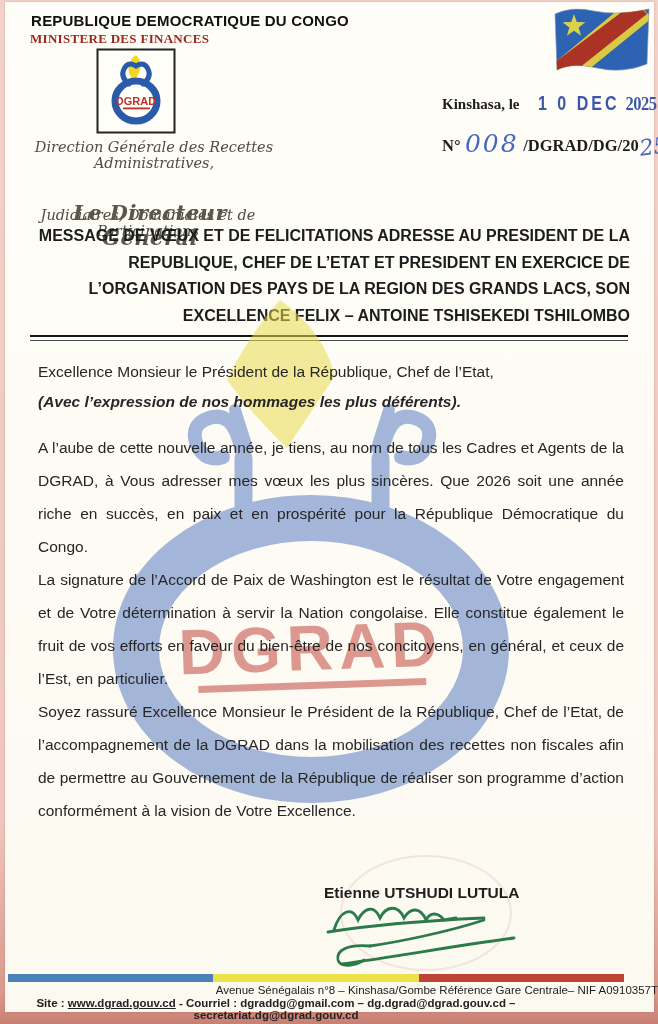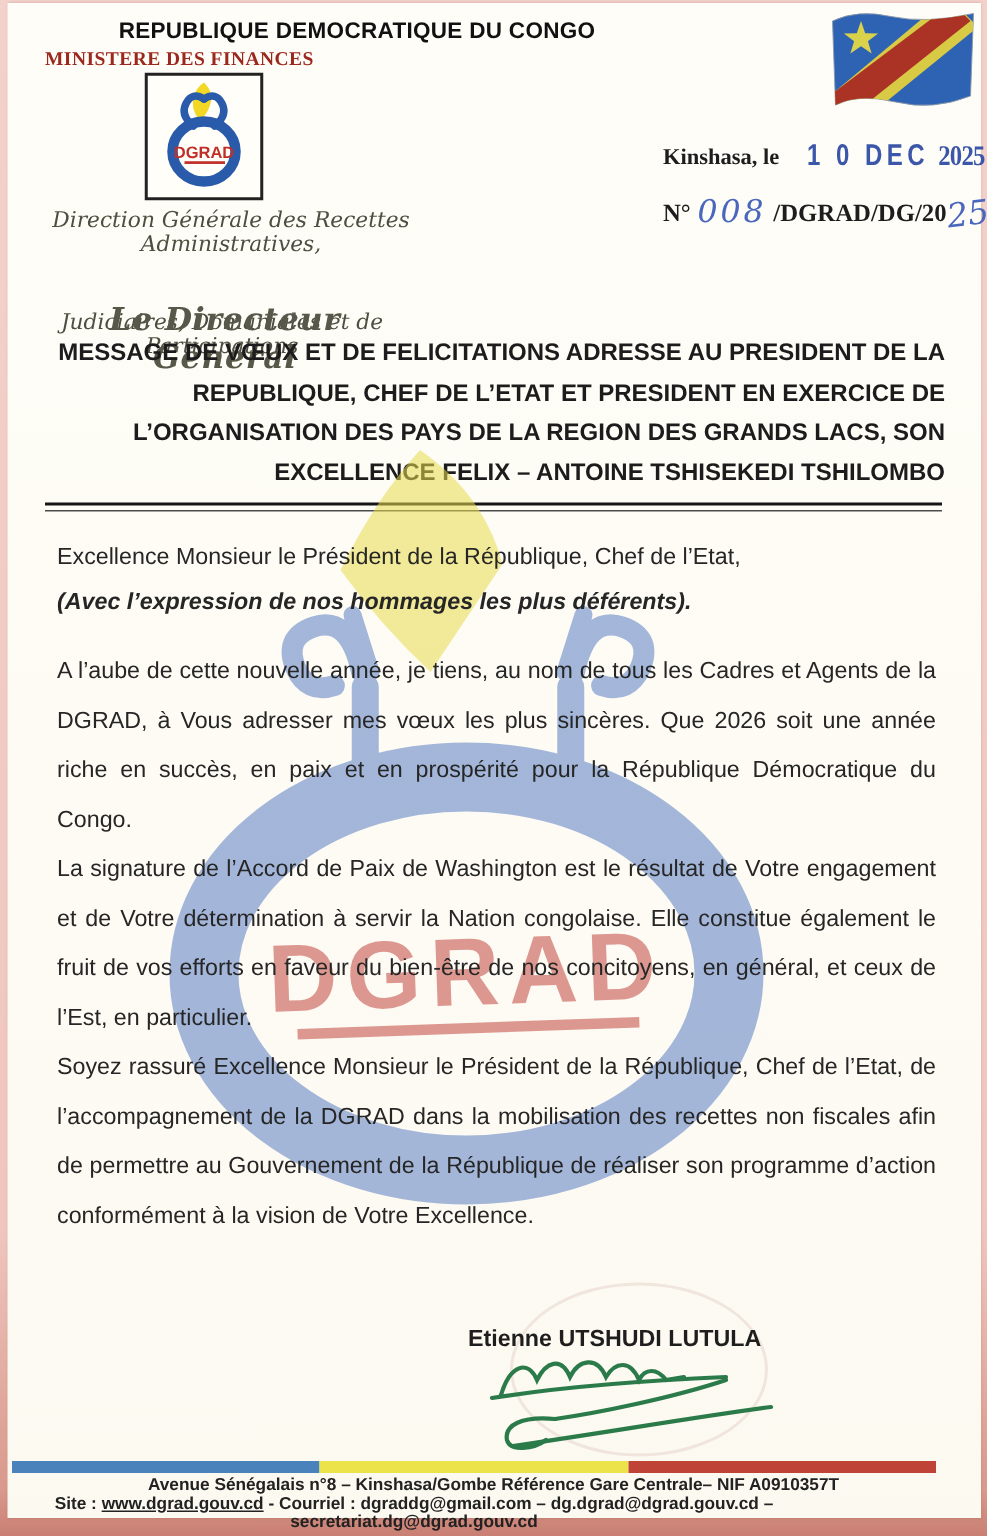--- a/index.html
+++ b/index.html
@@ -5,21 +5,21 @@
   html,body{margin:0;padding:0;}
   .screen{position:relative;width:658px;height:1024px;overflow:hidden;
     background:linear-gradient(180deg,#f3d2cb 0%,#efc6be 80%,#d9998c 97%,#c97f73 100%);
     font-family:"Liberation Sans",sans-serif;}
   .page{position:absolute;left:5px;top:2px;width:649px;height:1010px;
     background:linear-gradient(180deg,#fefdf8 0%,#fdfbf3 60%,#fcf9f1 100%);
     box-shadow:0 0 2px rgba(150,80,70,.35);}
   .abs{position:absolute;}
   
   .country{left:30px;top:12px;width:320px;text-align:center;font-weight:bold;
-    font-size:15px;letter-spacing:.2px;color:#111;margin-left:48px;}
+    font-size:15px;letter-spacing:.2px;color:#111;}
   .ministry{left:30px;top:31px;width:300px;text-align:left;font-weight:bold;
     font-family:"Liberation Serif",serif;font-size:13px;color:#9c271c;letter-spacing:.3px;}
   .logo{left:96px;top:48px;}
   .script1{left:2px;top:139px;width:304px;text-align:center;
     font-family:"DejaVu Serif",serif;font-style:italic;font-size:14.5px;color:#4e4e40;}
   .script2{left:2px;top:163px;width:292px;text-align:center;
     font-family:"DejaVu Serif",serif;font-style:italic;font-size:14.5px;color:#4e4e40;margin-top:44px;}
   .director{left:28px;top:188px;width:244px;text-align:center;
     font-family:"DejaVu Serif",serif;font-style:italic;font-weight:bold;
     font-size:21px;color:#58584a;letter-spacing:.5px;margin-top:12px;}
@@ -27,48 +27,48 @@
   .flag{left:552px;top:6px;}
   .dateline{left:442px;top:94px;white-space:nowrap;}
   .dateline .lbl{font-family:"Liberation Serif",serif;font-weight:bold;font-size:15px;color:#1d1d1d;margin-top:30px;}
   .stamp{display:inline-block;color:#3c57aa;font-weight:bold;margin-left:14px;}
   .stamp .d{font-size:16px;letter-spacing:3px;display:inline-block;transform:scaleY(1.25);}
   .stamp .y{font-family:"Liberation Serif",serif;font-size:16.5px;font-weight:bold;
     display:inline-block;transform:scaleY(1.15);margin-left:6px;letter-spacing:-.5px;}
   .refline{left:442px;top:128px;white-space:nowrap;}
   .refline .sr{font-family:"Liberation Serif",serif;font-weight:bold;font-size:16.5px;color:#1d1d1d;}
   .hand{font-family:"DejaVu Serif",serif;font-style:italic;color:#4a67bd;}
-  .ref-num{font-size:21px;letter-spacing:2px;display:inline-block;transform:translateY(1px);}
+  .ref-num{font-size:25px;letter-spacing:2px;display:inline-block;transform:translateY(1px);}
   .ref-year{font-size:22px;display:inline-block;transform:rotate(-7deg) translateY(3px);}
   
   .title{left:28px;top:223px;width:602px;text-align:right;font-weight:bold;
     font-size:16px;line-height:26.5px;color:#1c1c1c;}
   .rule{left:30px;top:335px;width:598px;height:3px;
     border-top:2.5px solid #151515;border-bottom:1.5px solid #4a4a4a;}
   
   .wm{left:85px;top:298px;opacity:.55;z-index:1;}
   .stamp-circle{left:340px;top:855px;width:168px;height:112px;border-radius:50%;
     border:2px solid rgba(190,140,125,.18);z-index:1;}
   
   .letter{left:38px;top:357px;width:586px;z-index:2;color:#262626;font-size:15.5px;}
   .sal{line-height:30px;}
   .note{line-height:30px;font-weight:bold;font-style:italic;}
   .para{margin:0;margin-top:14px;text-align:justify;line-height:33px;}
   .para + .para{margin-top:0;}
   
   .fait{left:330px;top:838px;white-space:nowrap;z-index:2;font-size:15.5px;color:#262626;}
-  .name{left:312px;top:884px;font-weight:bold;font-size:15.5px;color:#1e1e1e;z-index:3;text-align:right;}
+  .name{left:324px;top:884px;font-weight:bold;font-size:15.5px;color:#1e1e1e;z-index:3;text-align:right;}
   .sig{left:318px;top:894px;z-index:3;}
   
   .bar{left:8px;top:974px;width:616px;height:8px;display:flex;z-index:2;}
   .bar div{flex:1;}
   .bar .b{background:#4a82bb;}
   .bar .j{background:#ece34b;}
   .bar .r{background:#bf4437;}
-  .addr{left:0;top:984px;width:658px;text-align:center;font-weight:bold;
+  .addr{left:0;top:984px;width:658px;text-align:right;font-weight:normal;
     font-size:11.5px;color:#222;z-index:2;}
   .contact{left:0;top:997px;width:552px;text-align:center;font-weight:bold;
     font-size:11.5px;color:#222;z-index:2;}
   .contact .url{text-decoration:underline;}
 </style>
 </head>
 <body>
 
 <div class="screen">
   <div class="page abs" style="left:5px;top:2px;"></div>

